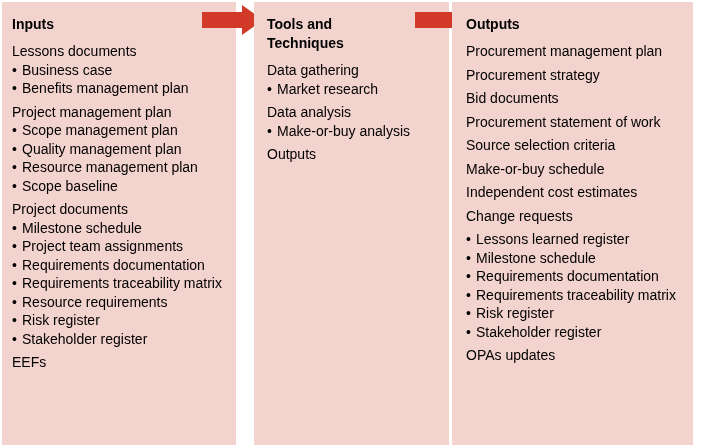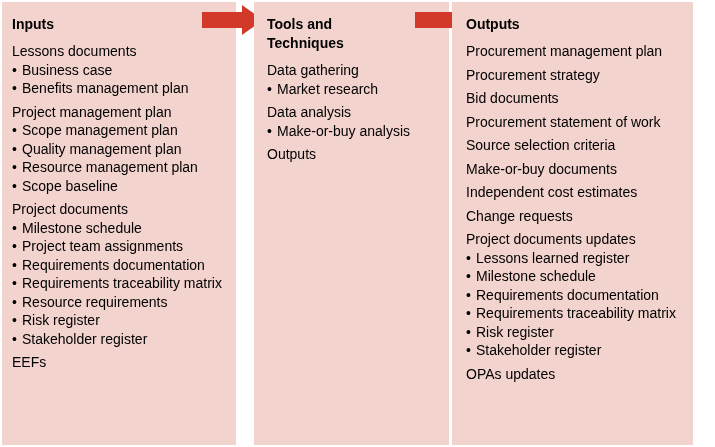--- a/index.html
+++ b/index.html
@@ -163,30 +163,29 @@
         <div class="itto-group">
           <div class="group-label">Bid documents</div>
         </div>
         <div class="itto-group">
           <div class="group-label">Procurement statement of work</div>
         </div>
         <div class="itto-group">
           <div class="group-label">Source selection criteria</div>
         </div>
         <div class="itto-group">
-          <div class="group-label">Make-or-buy documents</div>
+          <div class="group-label">Make-or-buy schedule</div>
         </div>
         <div class="itto-group">
           <div class="group-label">Independent cost estimates</div>
         </div>
         <div class="itto-group">
           <div class="group-label">Change requests</div>
         </div>
         <div class="itto-group">
-          <div class="group-label">Project documents updates</div>
           <div class="bullet-item">
             <span class="bullet-marker">•</span>
             <span class="bullet-text">Lessons learned register</span>
           </div>
           <div class="bullet-item">
             <span class="bullet-marker">•</span>
             <span class="bullet-text">Milestone schedule</span>
           </div>
           <div class="bullet-item">
             <span class="bullet-marker">•</span>

